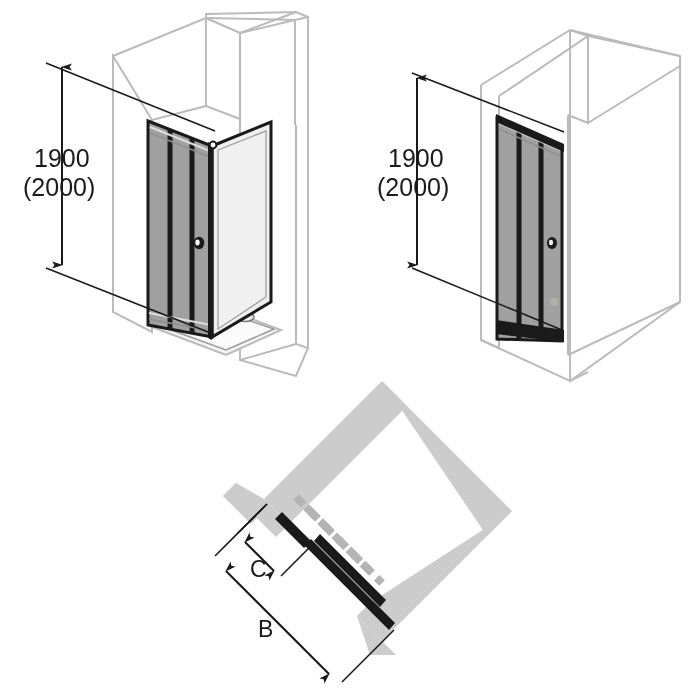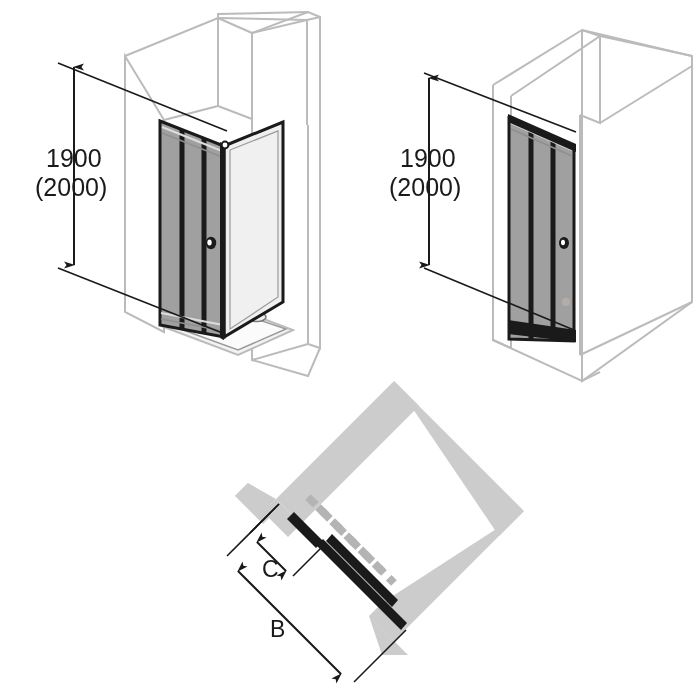--- a/index.html
+++ b/index.html
@@ -9,21 +9,21 @@
   }
   body {
     width: 700px;
     height: 700px;
     font-family: "Liberation Sans", sans-serif;
     overflow: hidden;
     position: relative;
   }
   #drawing-root {
     position: absolute;
-    left: 12px;
+    left: 0;
     top: 0;
     width: 608px;
     height: 700px;
     border-radius: 19px;
   }
   svg.tech-drawing {
     display: block;
     width: 700px;
     height: 700px;
   }

